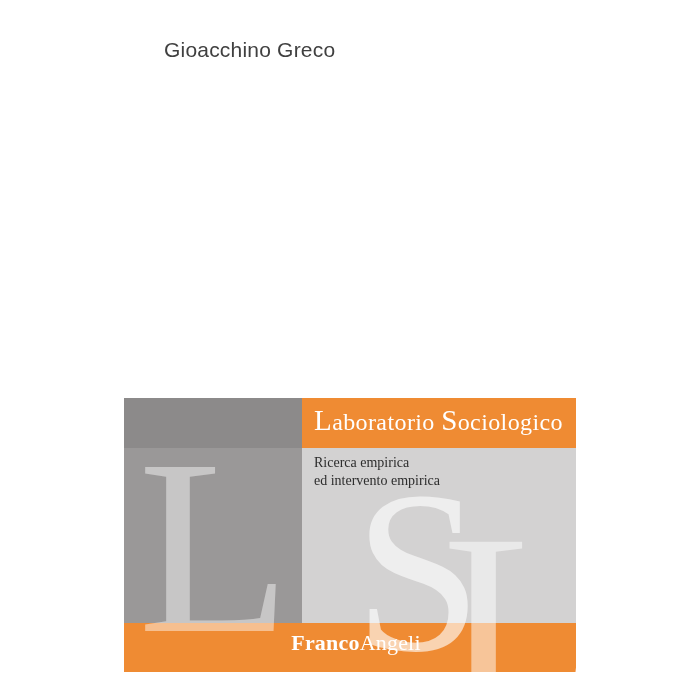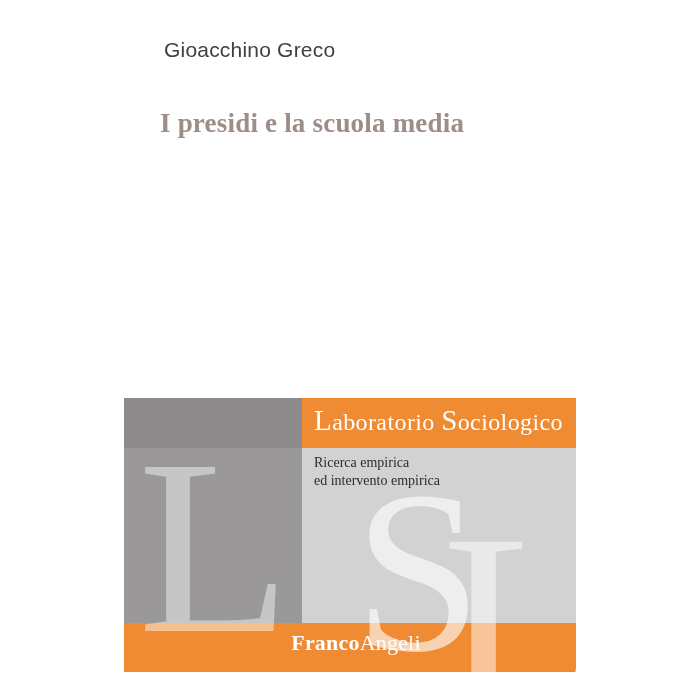--- a/index.html
+++ b/index.html
@@ -192,21 +192,20 @@
     font-weight: 400;
   }
 </style>
 </head>
 <body>
 
 <div class="cover">
 
   <div class="text-block">
     <p class="author">Gioacchino Greco</p>
-    <p class="title">I presidi e la scuola media</p>
   </div>
 
   <div class="artwork">
     <div class="block-grey-top"></div>
     <div class="block-orange-top"></div>
     <div class="block-grey-left"></div>
     <div class="block-lightgrey-right"></div>
     <div class="block-orange-bottom"></div>
 
     <div class="watermark">

